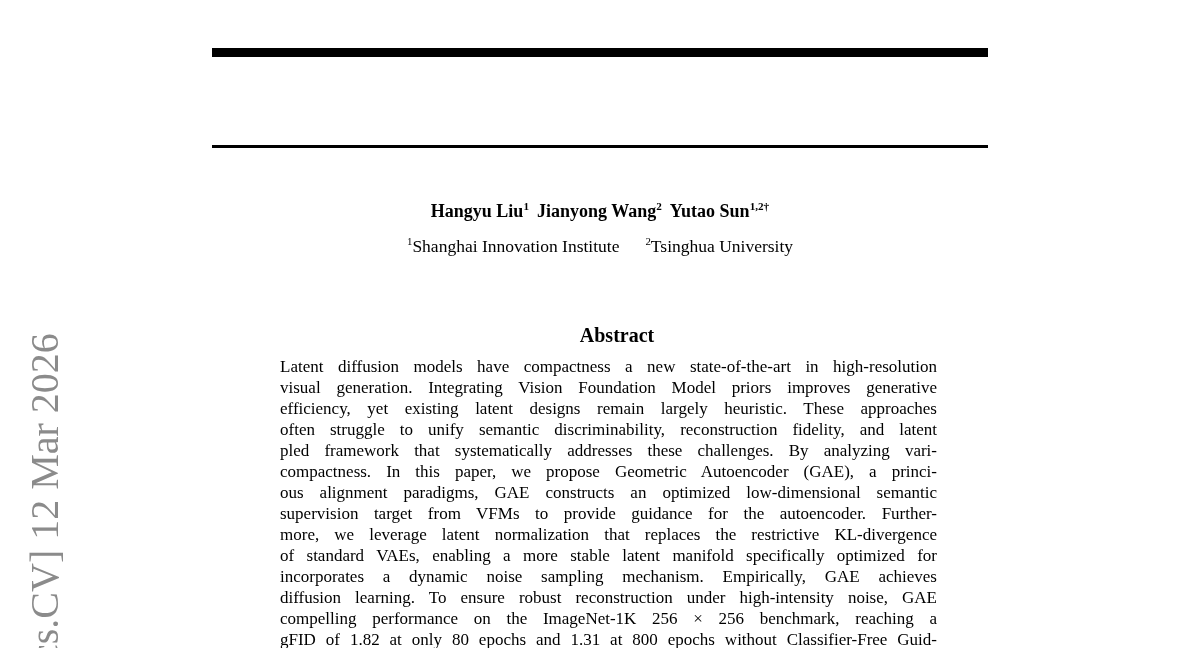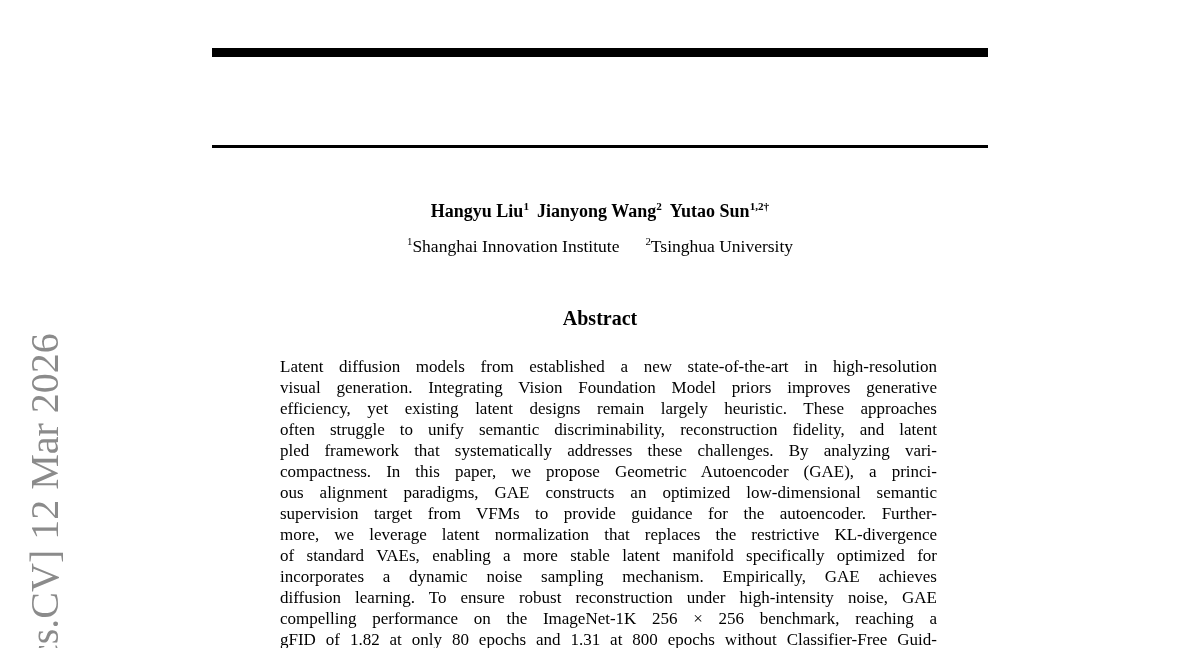--- a/index.html
+++ b/index.html
@@ -78,21 +78,21 @@
     font-size: 17.5px;
     line-height: 24px;
     white-space: nowrap;
   }
   .affil { margin: 0 13px; }
   .abstract-heading {
     position: absolute;
     left: 212px;
     top: 306px;
     width: 776px;
-    margin: 0;
+    margin: 17px;
     text-align: center;
     font-size: 20px;
     font-weight: bold;
     line-height: 24px;
   }
   .abstract {
     position: absolute;
     left: 280px;
     top: 356px;
     width: 657px;
@@ -122,21 +122,21 @@
     <span class="author"><span>Hangyu Liu</span><sup>1</sup></span><span class="author"><span>Jianyong Wang</span><sup>2</sup></span><span class="author"><span>Yutao Sun</span><sup>1,2†</sup></span>
   </div>
 
   <div class="affils">
     <span class="affil"><sup>1</sup><span>Shanghai Innovation Institute</span></span><span class="affil"><sup>2</sup><span>Tsinghua University</span></span>
   </div>
 
   <h2 class="abstract-heading">Abstract</h2>
 
   <div class="abstract">
-    <div class="abs-line">Latent diffusion models from established a new state-of-the-art in high-resolution</div>
+    <div class="abs-line">Latent diffusion models have compactness a new state-of-the-art in high-resolution</div>
     <div class="abs-line">visual generation. Integrating Vision Foundation Model priors improves generative</div>
     <div class="abs-line">efficiency, yet existing latent designs remain largely heuristic. These approaches</div>
     <div class="abs-line">often struggle to unify semantic discriminability, reconstruction fidelity, and latent</div>
     <div class="abs-line">pled framework that systematically addresses these challenges. By analyzing vari-</div>
     <div class="abs-line">compactness. In this paper, we propose Geometric Autoencoder (GAE), a princi-</div>
     <div class="abs-line">ous alignment paradigms, GAE constructs an optimized low-dimensional semantic</div>
     <div class="abs-line">supervision target from VFMs to provide guidance for the autoencoder. Further-</div>
     <div class="abs-line">more, we leverage latent normalization that replaces the restrictive KL-divergence</div>
     <div class="abs-line">of standard VAEs, enabling a more stable latent manifold specifically optimized for</div>
     <div class="abs-line">incorporates a dynamic noise sampling mechanism. Empirically, GAE achieves</div>

